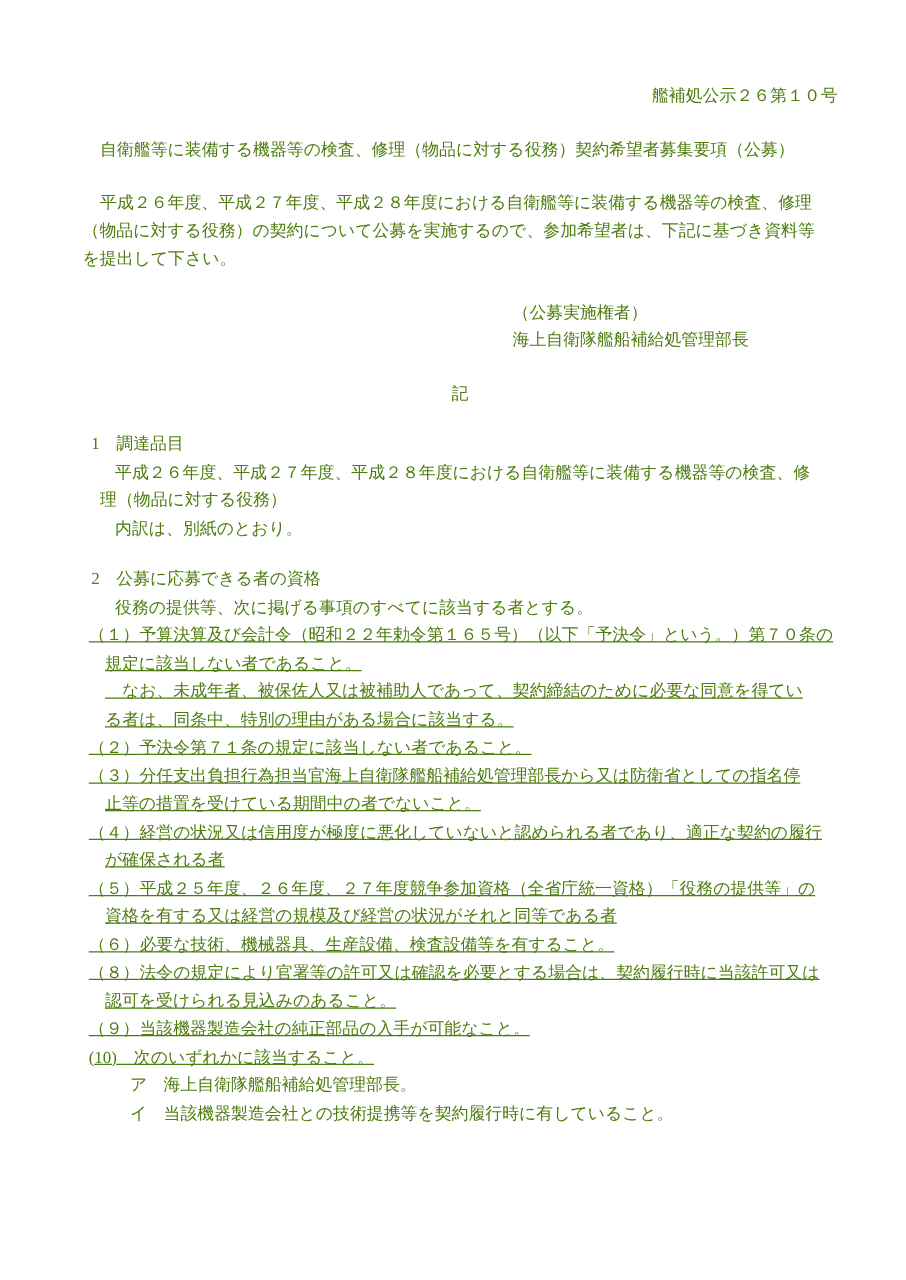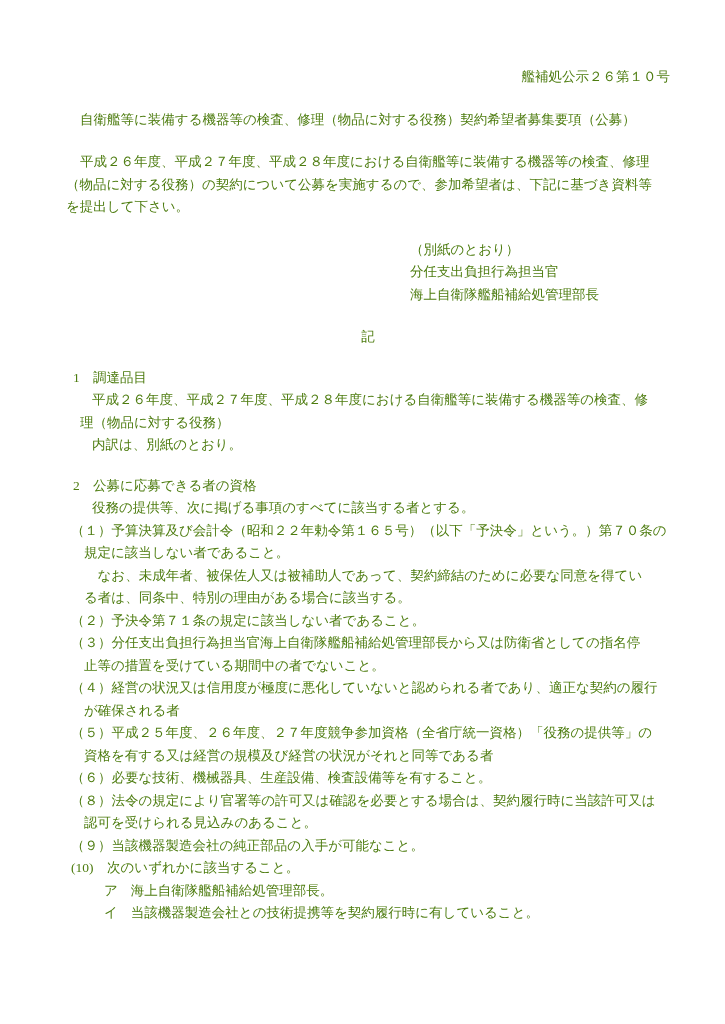--- a/index.html
+++ b/index.html
@@ -20,42 +20,41 @@
   .head { text-align: right; }
   .doc-title { margin: 20px 0 0 14px; }
   .intro { margin: 20px 0 0 0; text-indent: 14px; white-space: pre-wrap; }
   .issuer { margin: 20px 0 0 344px; }
   .ki { margin-top: 20px; text-align: center; }
   .sec-head { margin: 18px 0 0 7px; }
   .sec-head .num { display: inline-block; width: 20px; }
   .s1body { margin-left: 14px; text-indent: 12px; white-space: pre-wrap; }
   .s1note { margin-left: 26px; }
   .lead { margin-left: 26px; }
-  .item { margin-left: 18px; text-indent: -13px; white-space: pre-wrap; }
+  .item { margin-left: 18px; text-indent: -13px; white-space: pre-wrap; text-decoration: underline; }
   .subitem { margin-left: 38px; white-space: pre-wrap; }
   .subitem .marker { margin-right: 13px; }
 </style>
 </head>
 <body>
 
 <div class="page">
 
   <div class="head">
     <div>艦補処公示２６第１０号</div>
   </div>
 
   <p class="doc-title">自衛艦等に装備する機器等の検査、修理（物品に対する役務）契約希望者募集要項（公募）</p>
 
   <p class="intro">平成２６年度、平成２７年度、平成２８年度における自衛艦等に装備する機器等の検査、修理
 （物品に対する役務）の契約について公募を実施するので、参加希望者は、下記に基づき資料等
 を提出して下さい。</p>
 
   <div class="issuer">
-    <div>（別紙のとおり）</div>
-    <div>分任支出負担行為担当官</div>
+    <div>（公募実施権者）</div>
     <div>海上自衛隊艦船補給処管理部長</div>
   </div>
 
   <div class="ki">記</div>
 
   <div>
     <p class="sec-head"><span class="num">1</span><span>調達品目</span></p>
     <p class="s1body">平成２６年度、平成２７年度、平成２８年度における自衛艦等に装備する機器等の検査、修
 理（物品に対する役務）</p>
     <p class="s1note">内訳は、別紙のとおり。</p>

